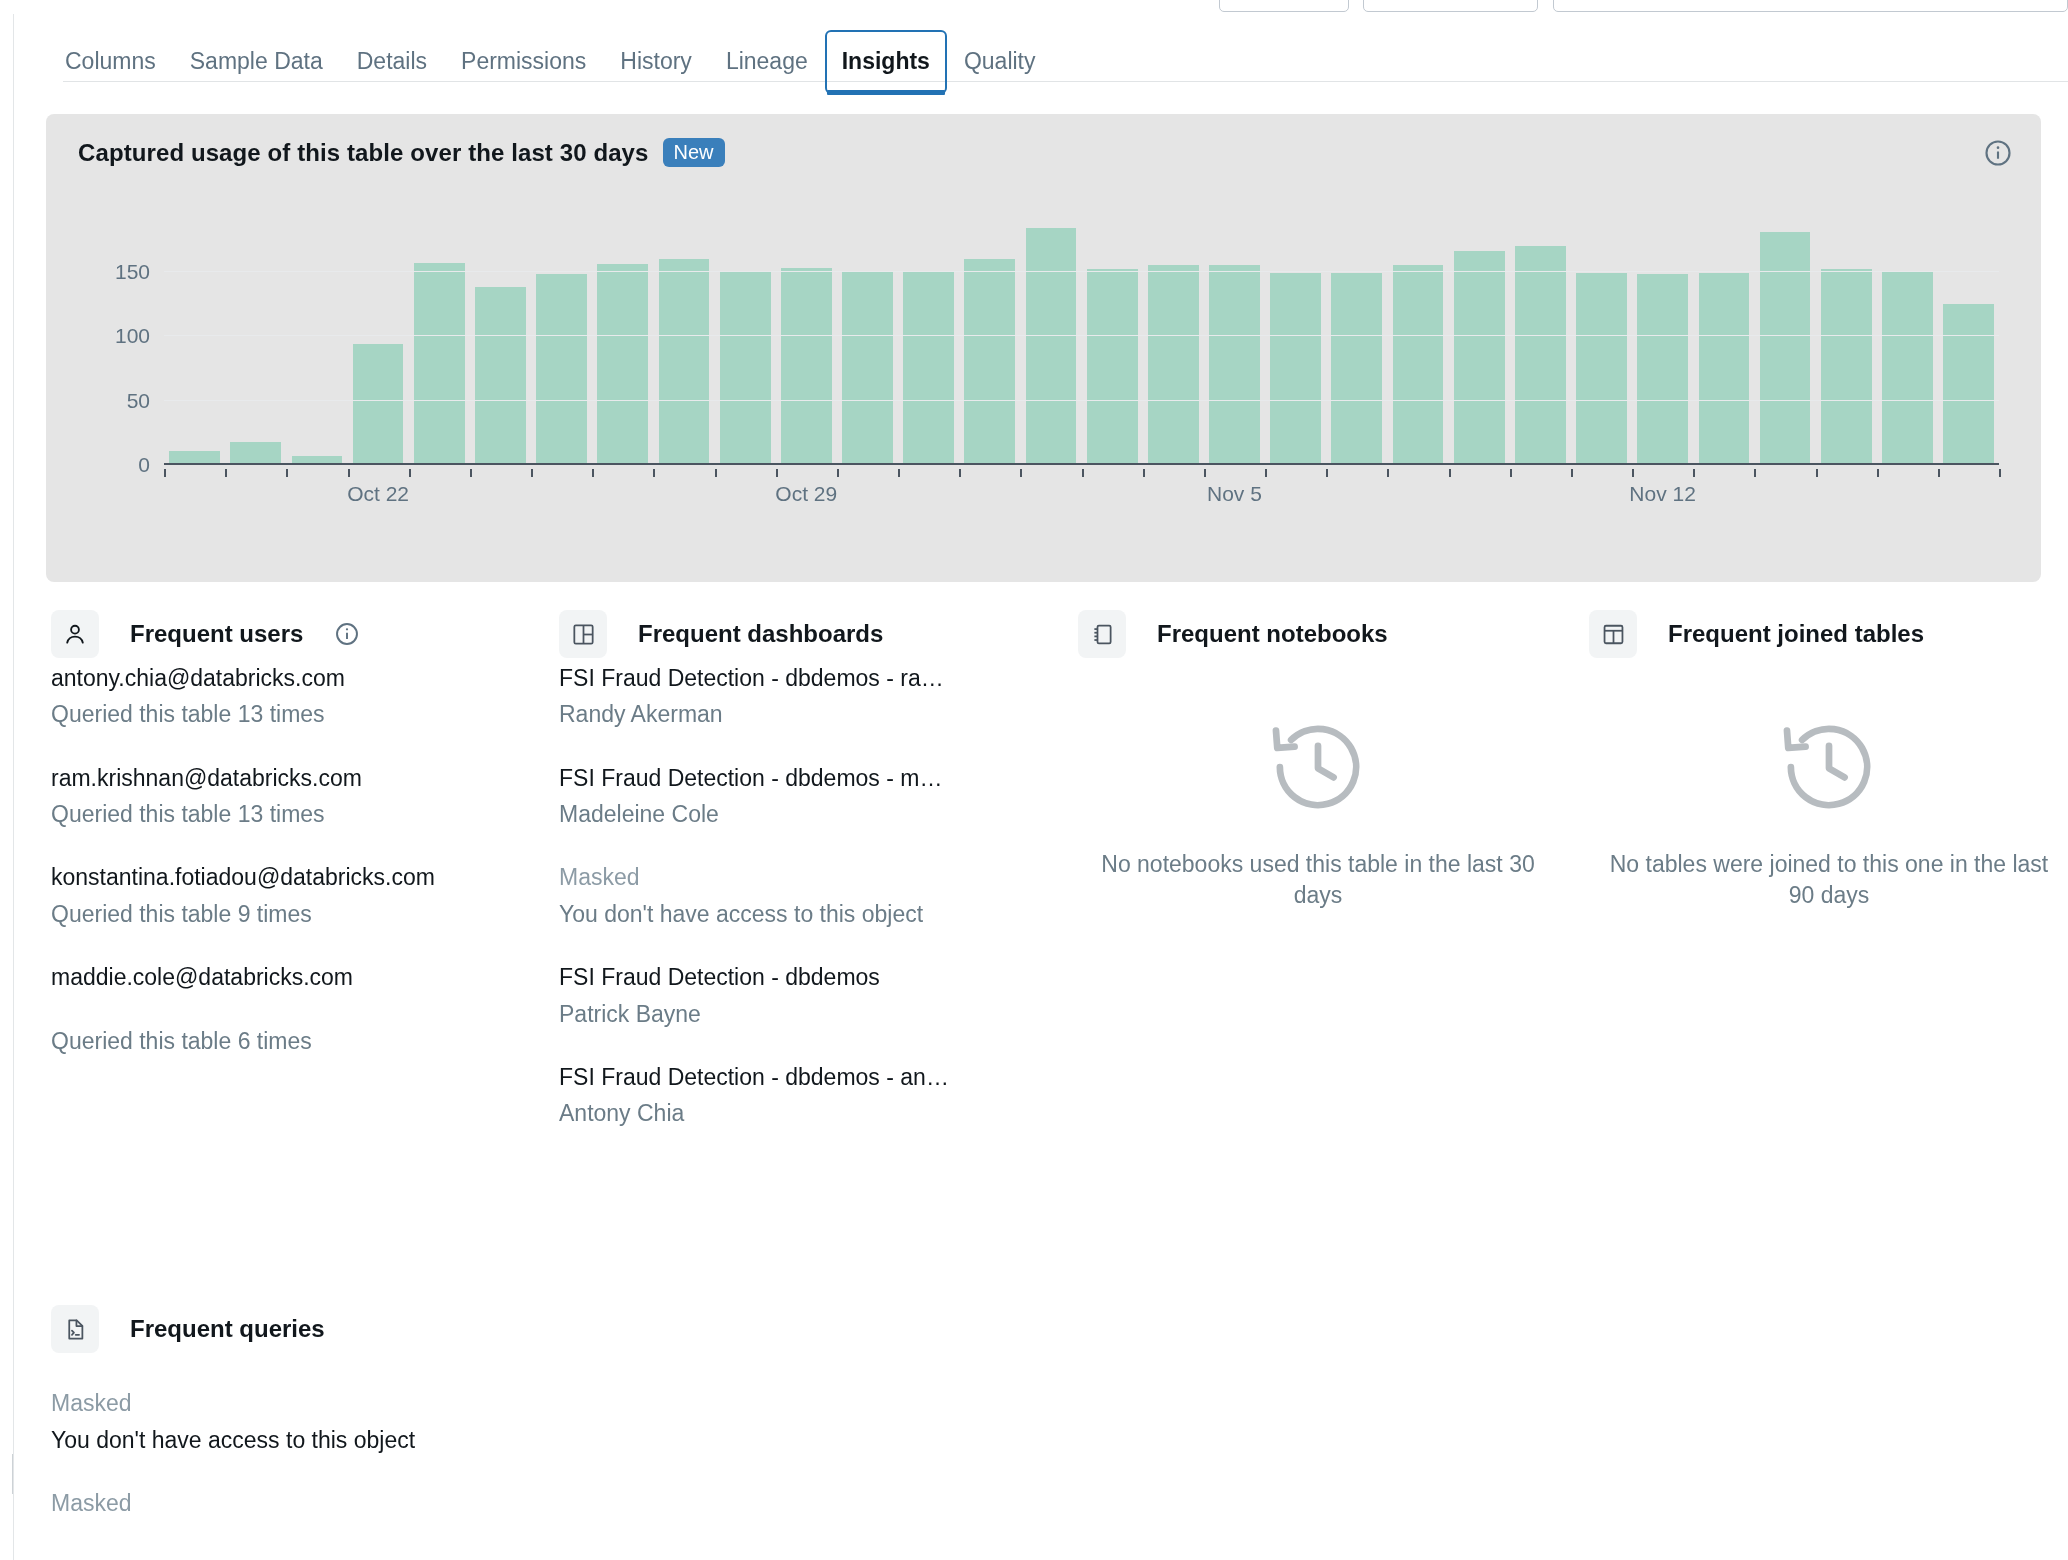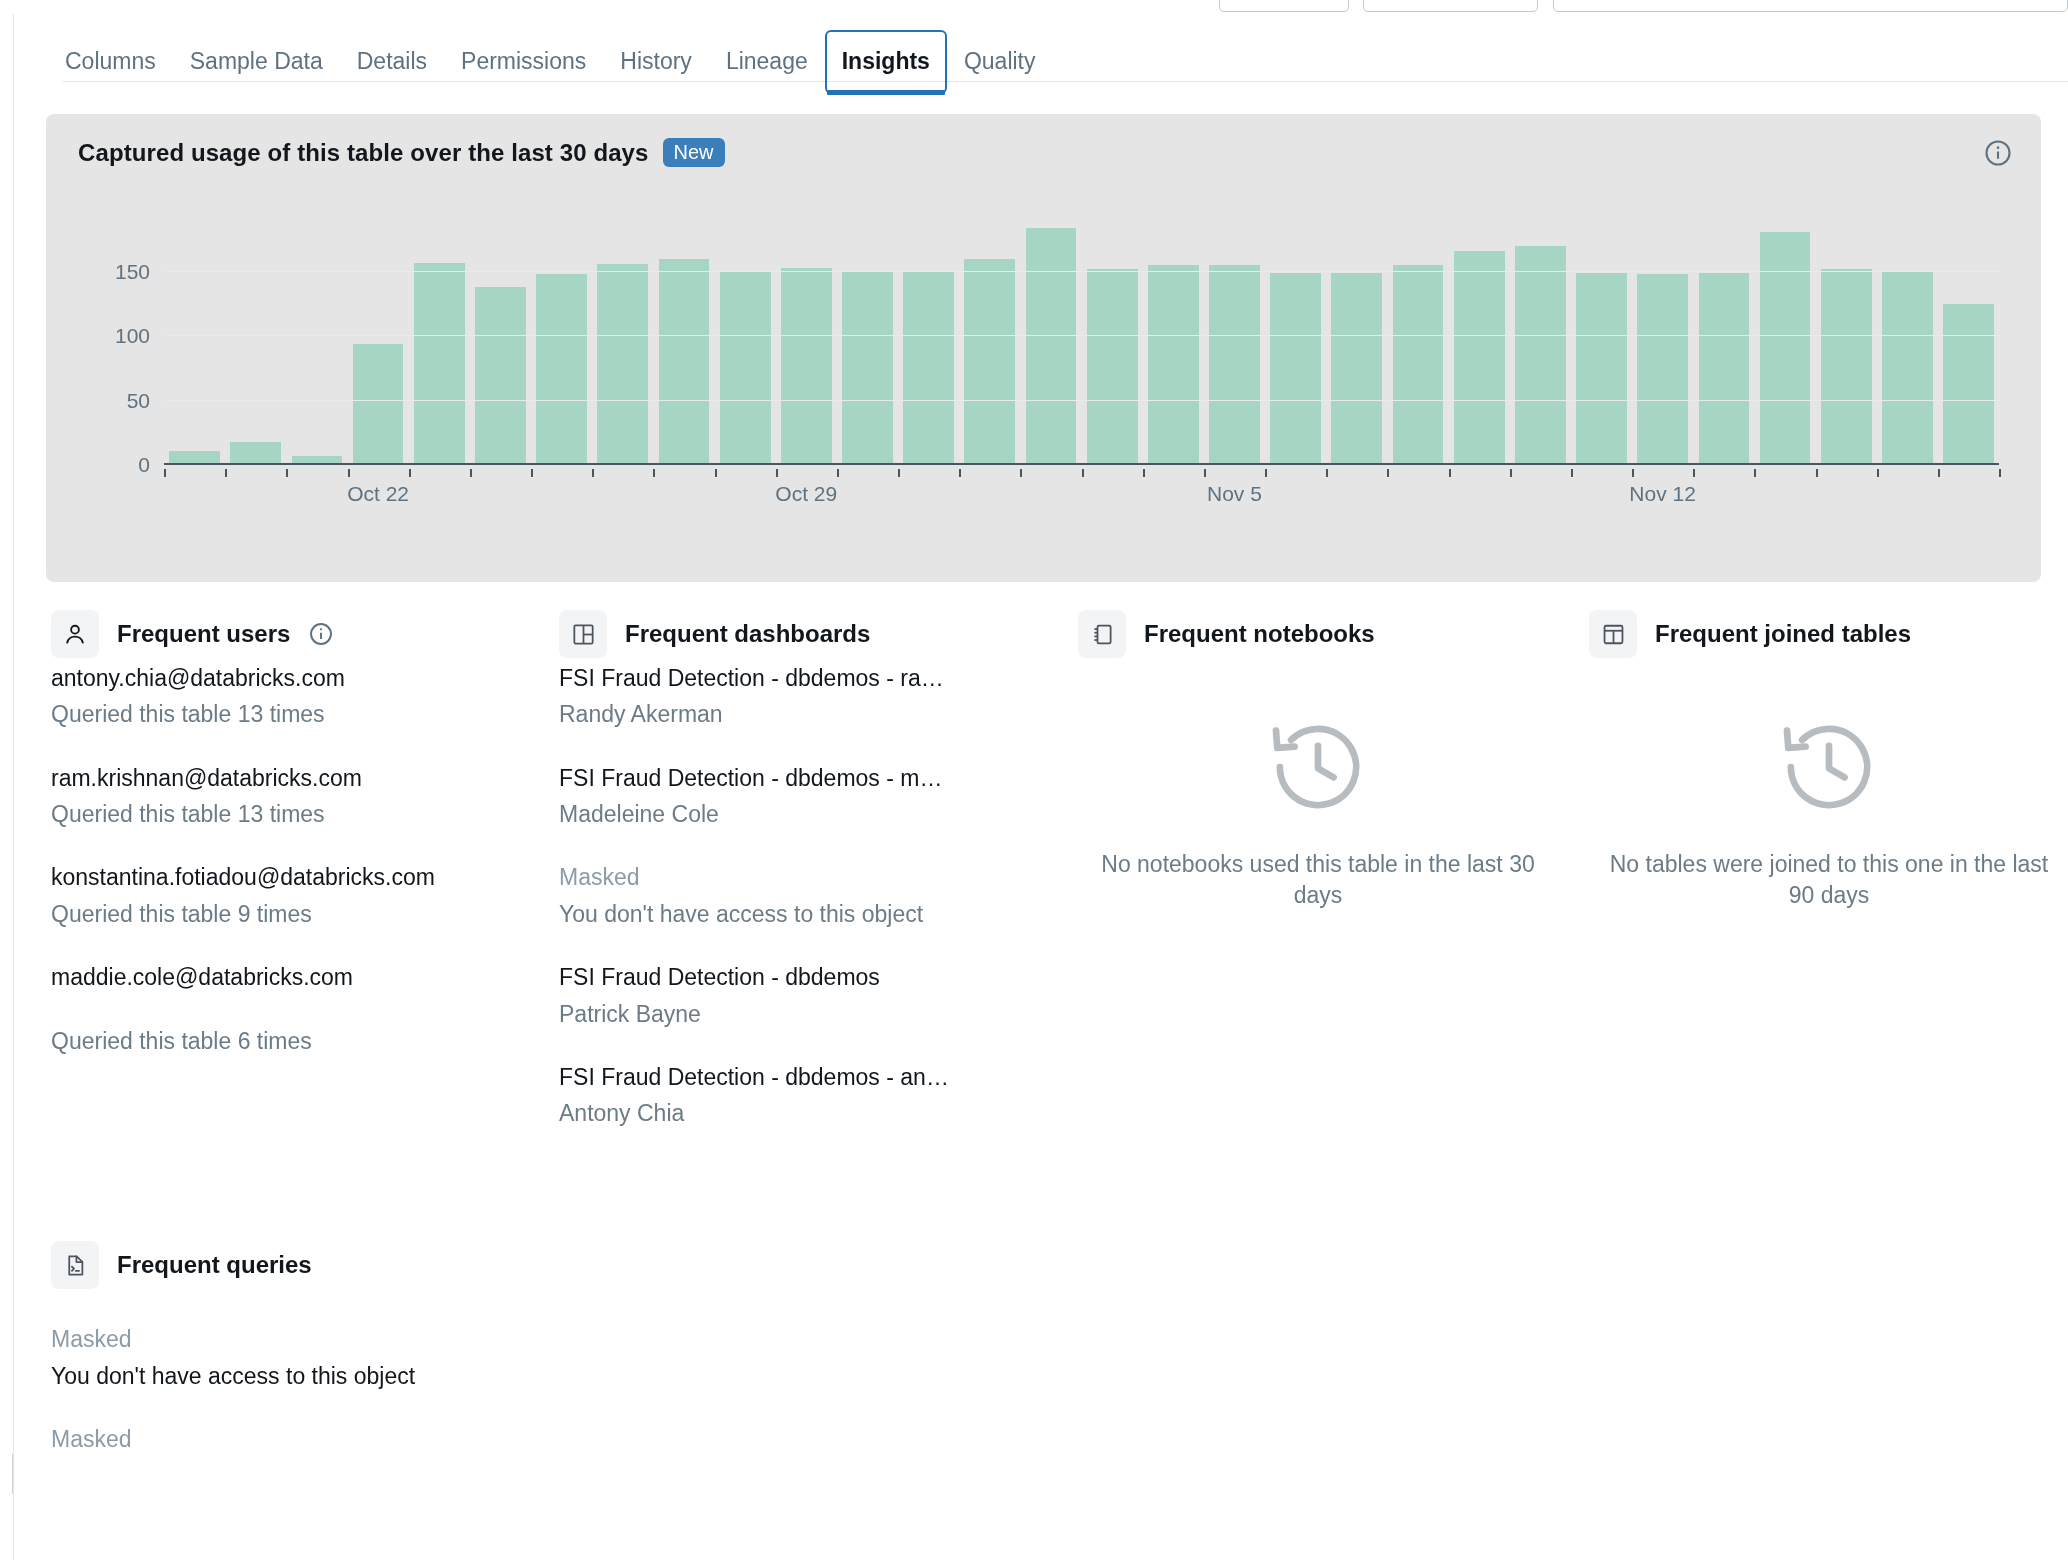--- a/index.html
+++ b/index.html
@@ -69,21 +69,21 @@
   .tick { position:absolute; width:2px; height:8px; background:#4b5560; top:-13px; }
 
   
   .cols { position:absolute; left:46px; top:605px; width:2000px; }
   .col { position:absolute; top:0; }
   .col.c0 { left:5px;    width:490px; }
   .col.c1 { left:513px;  width:490px; }
   .col.c2 { left:1032px; width:480px; }
   .col.c3 { left:1543px; width:480px; }
 
-  .sec-head { display:flex; align-items:center; gap:18px; height:58px; }
+  .sec-head { display:flex; align-items:center; gap:31px; height:58px; }
   .icon-tile {
     width:48px; height:48px; border-radius:8px; background:#f2f4f5;
     display:flex; align-items:center; justify-content:center; flex:0 0 48px;
   }
   .sec-title { font-size:24px; font-weight:700; color:#11171c; white-space:nowrap; }
   .sec-info { width:26px; height:26px; flex:0 0 26px; cursor:pointer; }
 
   .entries { }
   .entry { margin-bottom:33px; }
   .entry:last-child { margin-bottom:0; }
@@ -94,21 +94,21 @@
   .entry-primary.link { cursor:pointer; }
   .entry-primary.masked { color:#8c9ba5; }
   .entry-secondary { font-size:23px; color:#6b7c87; line-height:1.32; margin-top:6px; white-space:nowrap; overflow:hidden; text-overflow:ellipsis; }
 
   
   .empty { margin-top:52px; text-align:center; }
   .empty-icon { display:flex; justify-content:center; margin-bottom:30px; }
   .empty-text { font-size:23px; color:#6b7c87; line-height:1.35; padding:0 8px; }
 
   
-  .queries { position:absolute; left:51px; top:1236px; width:1960px; }
+  .queries { position:absolute; left:51px; top:1300px; width:1960px; }
   .q-entries { margin-top:30px; }
   .q-entry { margin-bottom:32px; }
   .q-masked { font-size:23px; color:#8c9ba5; line-height:1.35; }
   .q-sub { font-size:23px; color:#11171c; line-height:1.35; margin-top:6px; }
 </style>
 </head>
 <body>
 
 <div class="page">
 

